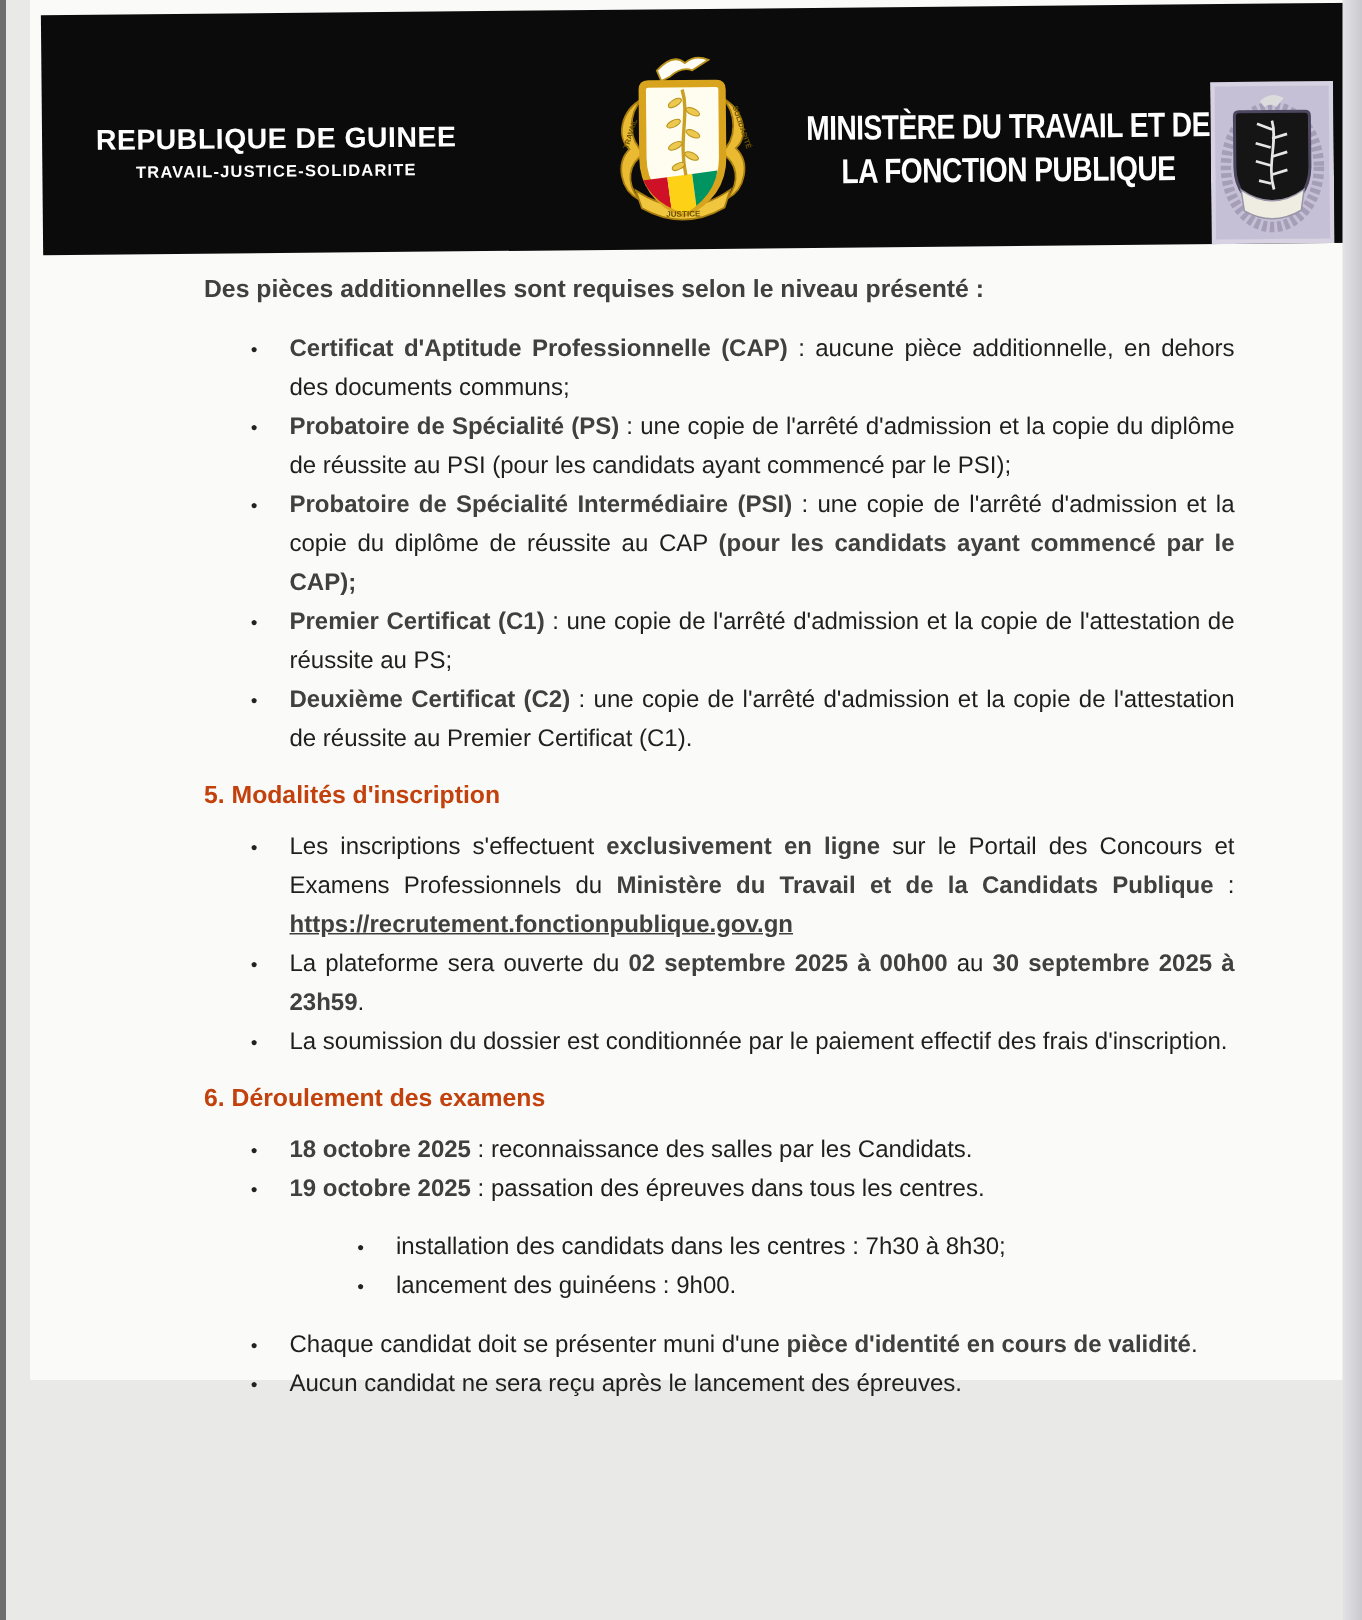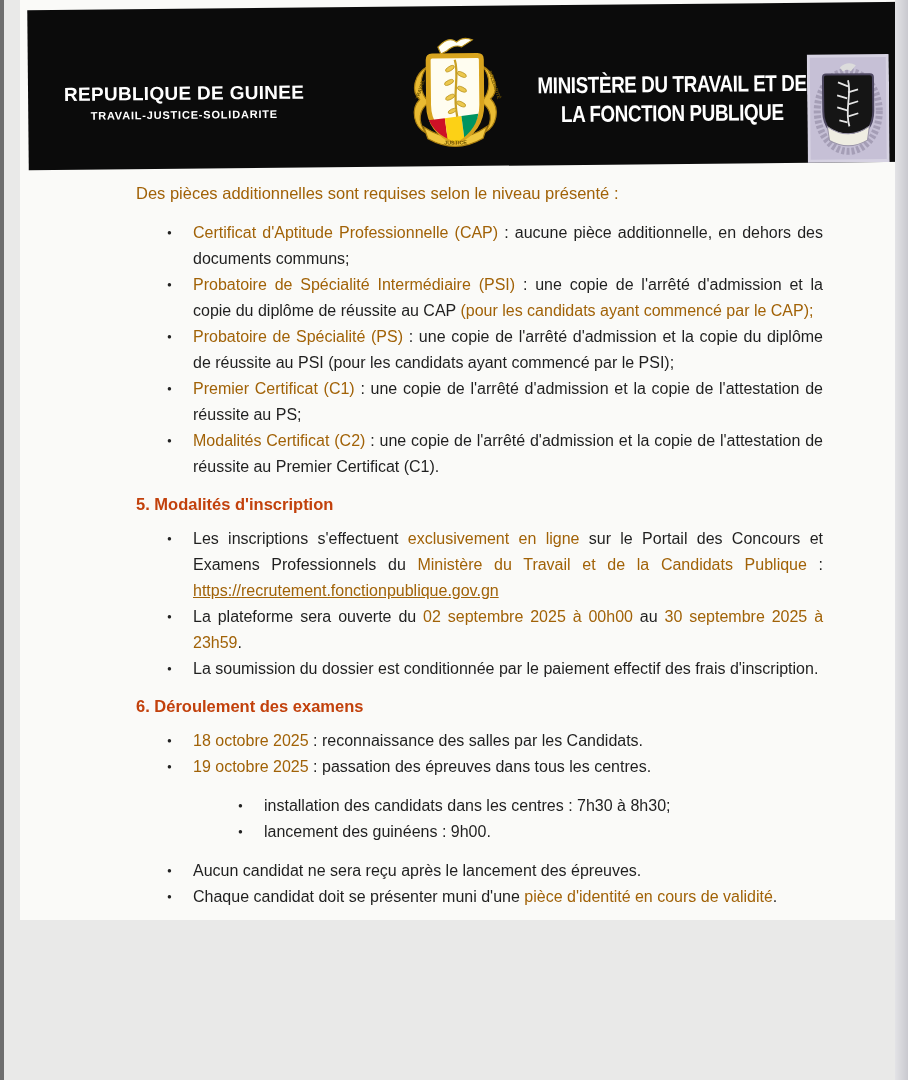--- a/index.html
+++ b/index.html
@@ -44,21 +44,21 @@
   ul.blist.tight{ margin-top:0; }
   ul.blist > li{ position:relative; padding-left:57px; }
   ul.blist > li::before{
     content:"\25CF"; position:absolute; left:31px; top:0; font-size:8px; color:#222;
   }
   ul.sub{ list-style:none; margin:13px; padding:0; }
   ul.sub > li{ position:relative; padding-left:58px; }
   ul.sub > li::before{
     content:"\25CF"; position:absolute; left:32px; top:0; font-size:8px; color:#222;
   }
-  .b{ font-weight:normal; color:#a16207; }
+  .b{ font-weight:bold; color:#404040; }
   .u{ text-decoration:underline; }
 </style>
 </head>
 <body>
 
 <div class="photo-edge-left"></div>
 <div class="page">
 
   <header class="banner">
     <div class="rep-block">
@@ -121,38 +121,38 @@
       </g>
       <path d="M20,72 Q41,87 62,72 L60,86 Q41,97 22,86 Z" fill="#efede2" stroke="#9a94a8" stroke-width="1"></path>
     </svg>
   </header>
 
   <main class="doc">
     <p class="intro"><span class="b">Des pièces additionnelles sont requises selon le niveau présenté :</span></p>
 
     <ul class="blist">
         <li><span class="b">Certificat d'Aptitude Professionnelle (CAP)</span><span> : aucune pièce additionnelle, en dehors des documents communs;</span></li>
+        <li><span class="b">Probatoire de Spécialité (PS)</span><span> : une copie de l'arrêté d'admission et la copie du diplôme de réussite au PSI (pour les candidats ayant commencé par le PSI);</span></li>
         <li><span class="b">Probatoire de Spécialité Intermédiaire (PSI)</span><span> : une copie de l'arrêté d'admission et la copie du diplôme de réussite au CAP </span><span class="b">(pour les candidats ayant commencé par le CAP);</span></li>
-        <li><span class="b">Probatoire de Spécialité (PS)</span><span> : une copie de l'arrêté d'admission et la copie du diplôme de réussite au PSI (pour les candidats ayant commencé par le PSI);</span></li>
         <li><span class="b">Premier Certificat (C1)</span><span> : une copie de l'arrêté d'admission et la copie de l'attestation de réussite au PS;</span></li>
-        <li><span class="b">Modalités Certificat (C2)</span><span> : une copie de l'arrêté d'admission et la copie de l'attestation de réussite au Premier Certificat (C1).</span></li>
+        <li><span class="b">Deuxième Certificat (C2)</span><span> : une copie de l'arrêté d'admission et la copie de l'attestation de réussite au Premier Certificat (C1).</span></li>
       </ul>
 
     <h3 class="sec">5. Modalités d'inscription</h3>
     <ul class="blist tight">
         <li><span>Les inscriptions s'effectuent </span><span class="b">exclusivement en ligne</span><span> sur le Portail des Concours et Examens Professionnels du </span><span class="b">Ministère du Travail et de la Candidats Publique</span><span> : </span><span class="b u">https://recrutement.fonctionpublique.gov.gn</span></li>
         <li><span>La plateforme sera ouverte du </span><span class="b">02 septembre 2025 à 00h00</span><span> au </span><span class="b">30 septembre 2025 à 23h59</span><span>.</span></li>
         <li><span>La soumission du dossier est conditionnée par le paiement effectif des frais d'inscription.</span></li>
       </ul>
 
     <h3 class="sec">6. Déroulement des examens</h3>
     <ul class="blist tight">
         <li><span class="b">18 octobre 2025</span><span> : reconnaissance des salles par les Candidats.</span></li>
         <li><span class="b">19 octobre 2025</span><span> : passation des épreuves dans tous les centres.</span><ul class="sub">
             <li><span>installation des candidats dans les centres : 7h30 à 8h30;</span></li>
             <li><span>lancement des guinéens : 9h00.</span></li>
           </ul></li>
+        <li><span>Chaque candidat doit se présenter muni d'une </span><span class="b">pièce d'identité en cours de validité</span><span>.</span></li>
         <li><span>Aucun candidat ne sera reçu après le lancement des épreuves.</span></li>
-        <li><span>Chaque candidat doit se présenter muni d'une </span><span class="b">pièce d'identité en cours de validité</span><span>.</span></li>
       </ul>
   </main>
 </div>
 <div class="photo-edge-right"></div>
 
 </body></html>

